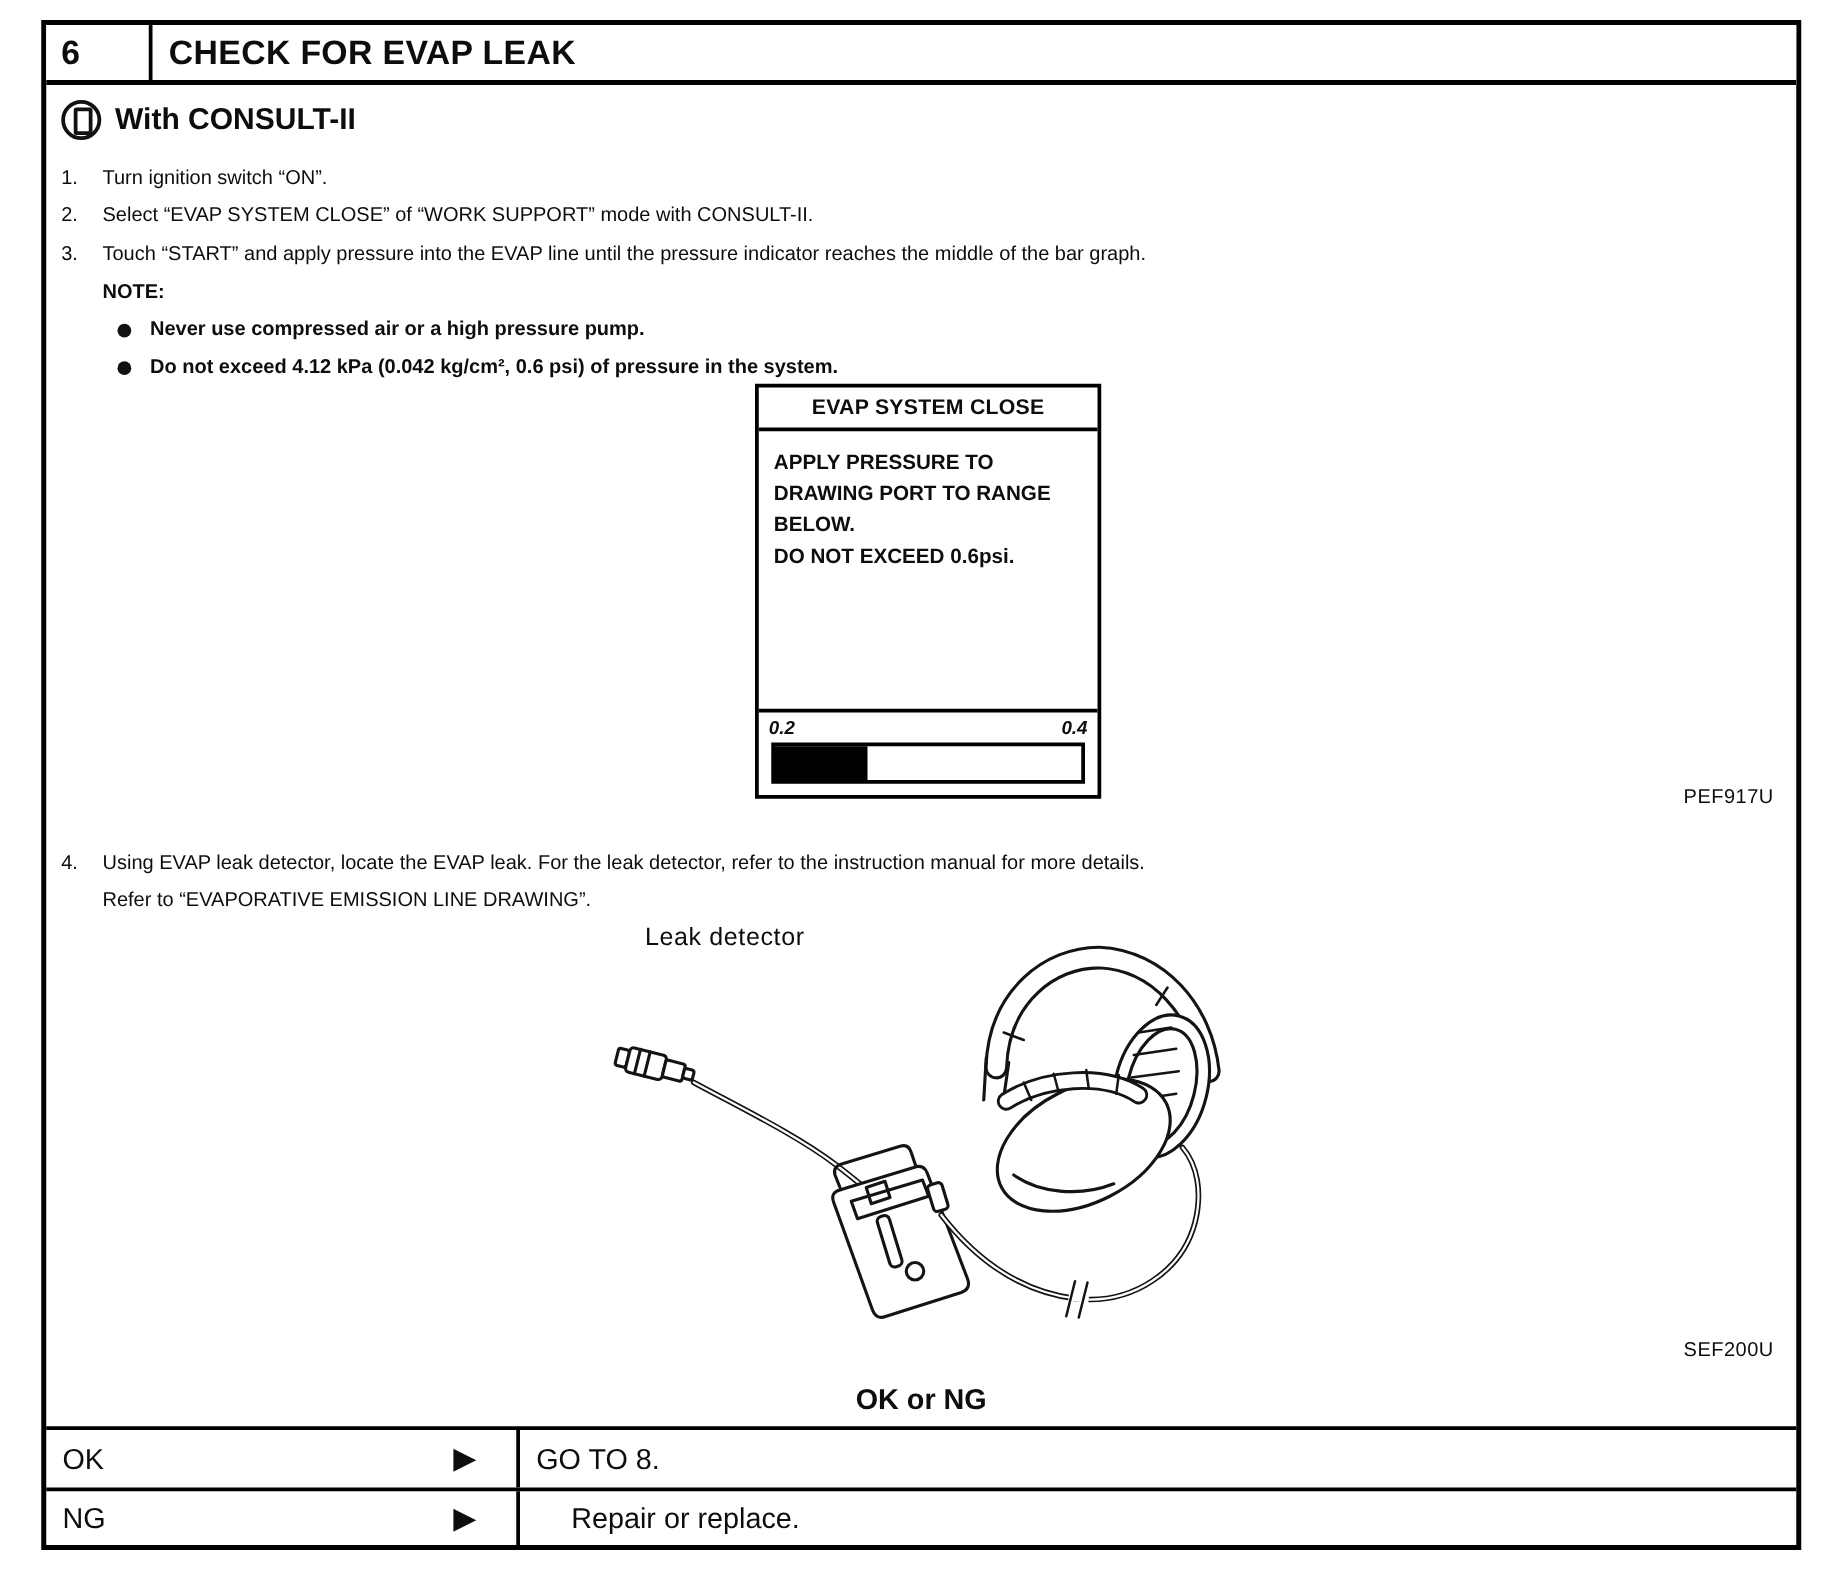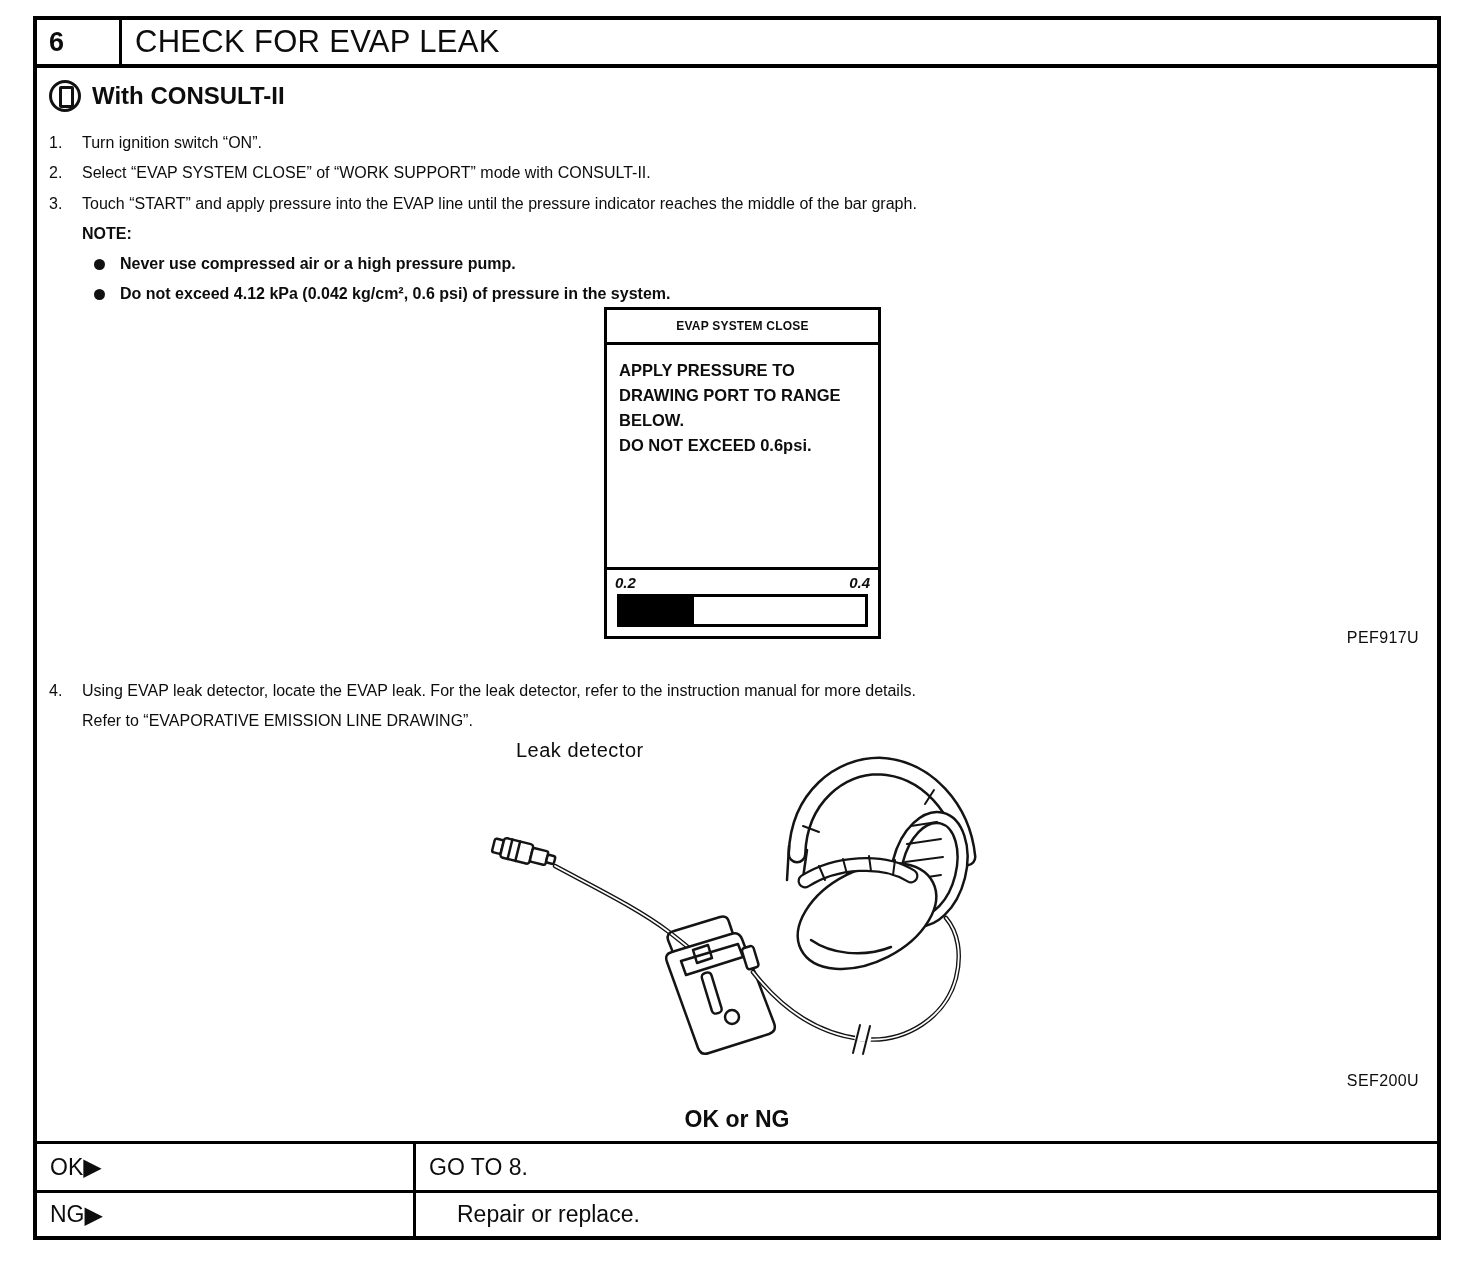--- a/index.html
+++ b/index.html
@@ -7,21 +7,21 @@
           font-family:"Liberation Sans", sans-serif; color:#0d0d0d; overflow:hidden; }
   .frame { position:absolute; left:33px; top:16px; width:1408px; height:1224px;
            border:4px solid #000; box-sizing:border-box; }
 
   
   .header-row { position:absolute; left:0; top:0; width:100%; height:48px;
                 border-bottom:4px solid #000; display:flex; box-sizing:border-box; background:#fff; }
   .num-cell { width:85px; border-right:3px solid #000; display:flex; align-items:center;
               padding-left:12px; font-weight:bold; font-size:27px; box-sizing:border-box; }
   .title-cell { flex:1; display:flex; align-items:center; padding-left:13px;
-                font-weight:normal; font-size:31px; letter-spacing:.3px; }
+                font-weight:bold; font-size:27px; letter-spacing:.3px; }
 
   
   .consult-heading { position:absolute; left:12px; top:60px; display:flex; align-items:center;
                      gap:11px; font-weight:bold; font-size:24px; }
   .consult-icon { width:32px; height:32px; border:3px solid #111; border-radius:50%;
                   position:relative; flex:0 0 auto; box-sizing:border-box; }
   .consult-icon::after { content:""; position:absolute; left:7px; top:3px; width:9px; height:16px;
                          border:3px solid #111; border-radius:2px; }
 
   .line { position:absolute; white-space:nowrap; font-size:16px;margin-top:20px; }
@@ -29,42 +29,42 @@
   .step .n { display:inline-block; width:33px; }
   .note-label { left:45px; font-weight:bold; }
   .bullet { left:57px; font-weight:bold; display:flex; align-items:center;text-align:center; }
   .dot { width:11px; height:11px; background:#111; border-radius:50%; display:inline-block;
          margin-right:15px; flex:0 0 auto; }
 
   
   .screen-box { position:absolute; left:567px; top:287px; width:277px; height:332px;
                 border:3px solid #000; box-sizing:border-box; background:#fff; }
   .screen-title { height:32px; border-bottom:3px solid #000; display:flex; align-items:center;
-                  justify-content:center; font-weight:bold; font-size:12px; letter-spacing:.2px; }
+                  justify-content:center; font-weight:bold; font-size:17px; letter-spacing:.2px; }
   .screen-body { padding:13px 12px; font-weight:bold; font-size:16.5px; line-height:25px; }
   .screen-gauge { position:absolute; left:0; right:0; bottom:0; border-top:3px solid #000;font-style:italic; }
   .gauge-labels { display:flex; justify-content:space-between; padding:4px 8px 0;
                   font-weight:bold; font-size:15px; }
   .gauge-bar { margin:3px 10px 9px; height:27px; border:3px solid #000; background:#fff; }
   .gauge-fill { height:100%; background:#000; }
 
   .fig-ref { position:absolute; right:18px; font-size:16px; letter-spacing:.4px; }
   .caption { position:absolute; font-size:20px; letter-spacing:.5px; }
 
   .illus { position:absolute; left:422px; top:734px; }
 
   .ok-or-ng { position:absolute; left:0; width:100%; top:1086px; text-align:center;
               font-weight:bold; font-size:23px; }
 
   
   .result-table { position:absolute; left:0; right:0; bottom:0; border-top:3px solid #000; }
   .result-row { display:flex; height:46px; border-bottom:3px solid #000; }
   .result-row:last-child { border-bottom:none; height:43px;gap:28px; }
   .cond-cell { width:379px; border-right:3px solid #000; display:flex; align-items:center;
-               padding:0 32px 0 13px; font-size:23px;
+               justify-content:space-between; padding:0 32px 0 13px; font-size:23px;
                box-sizing:border-box; }
   .arrow { font-size:24px; line-height:1; }
   .action-cell { flex:1; display:flex; align-items:center; padding-left:13px; font-size:23px; }
 
   svg .ln { fill:none; stroke:#141414; stroke-width:2.5; stroke-linecap:round; stroke-linejoin:round; }
   svg .cable { fill:none; stroke:#141414; stroke-width:4.5; stroke-linecap:round; }
   svg .cable-core { fill:none; stroke:#fff; stroke-width:1.8; stroke-linecap:round; }
   svg .band { fill:none; stroke:#141414; stroke-width:19; stroke-linecap:round; }
   svg .band-core { fill:none; stroke:#fff; stroke-width:14; stroke-linecap:round; }
   svg .strip { fill:none; stroke:#141414; stroke-width:15; stroke-linecap:round; }

